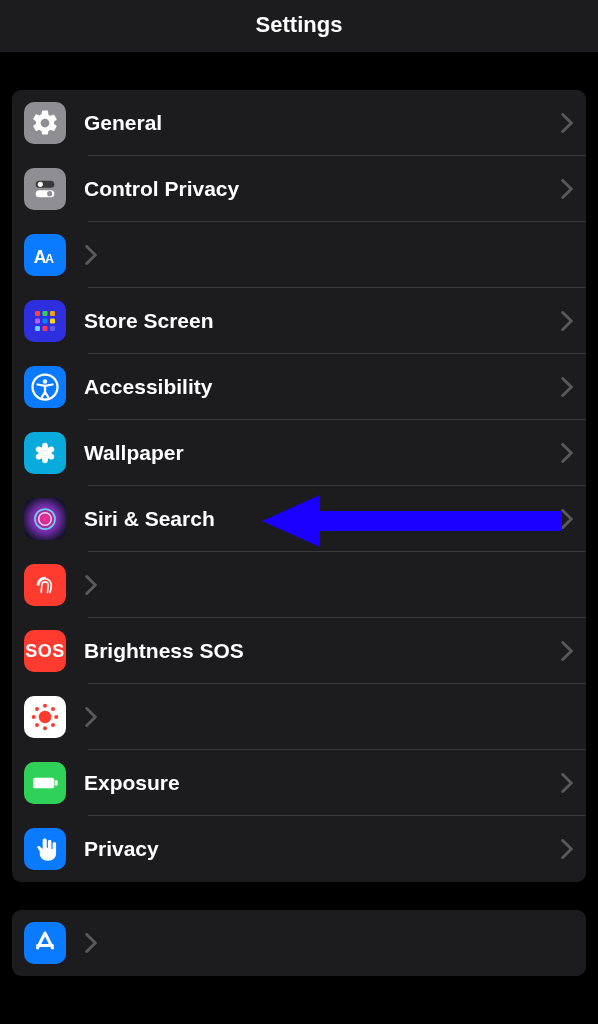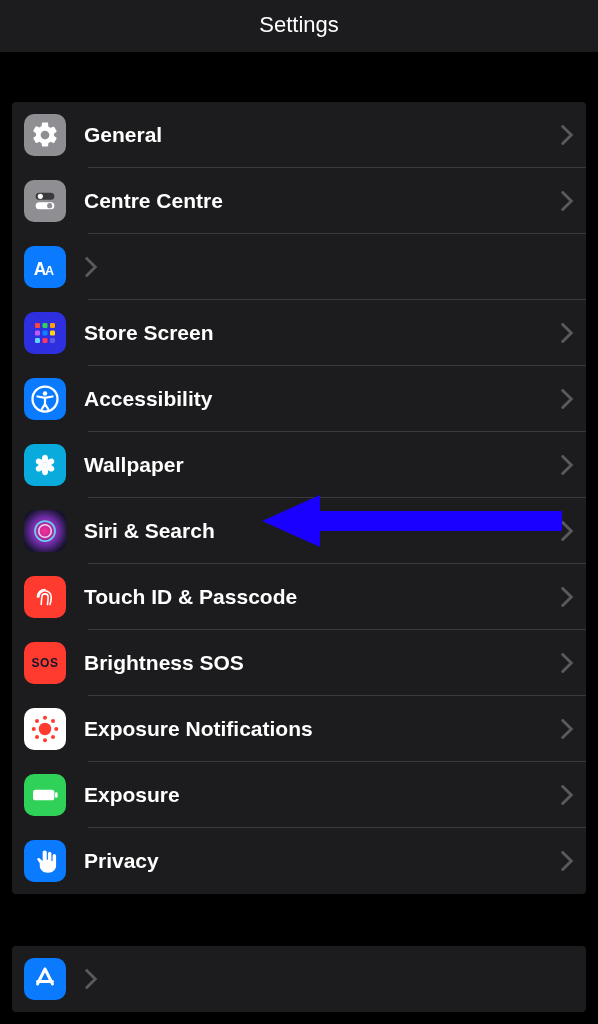--- a/index.html
+++ b/index.html
@@ -10,27 +10,27 @@
     font-family: -apple-system, BlinkMacSystemFont, "Segoe UI", Helvetica, Arial, sans-serif;
     color: #fff;
     overflow: hidden;
     position: relative;
   }
   .header {
     background: #1c1c1e;
     text-align: center;
     padding: 12px 0 14px;
     font-size: 22px;
-    font-weight: 400;
+    font-weight: 700;
   }
   .spacer-top { height: 38px; background:#000; }
   .group {
     background: #1c1c1e;
-    border-radius: 4px;
-    margin: 12px 12px;
+    border-radius: 9px;
+    margin: 0 12px;
   }
   .row {
     display: flex;
     align-items: center;
     height: 66px;
     padding: 0 12px 0 6px;
     cursor: pointer;
     position: relative;
   }
   .row:not(:last-child)::after{
@@ -93,21 +93,21 @@
 
   <div class="row">
     <div class="icon" style="background:#8e8e93">
       <svg width="28" height="28" viewBox="0 0 24 24">
           <rect x="4" y="5" width="16" height="6" rx="3" fill="#3a3a3c"></rect>
           <circle cx="8" cy="8" r="2.2" fill="#fff"></circle>
           <rect x="4" y="13" width="16" height="6" rx="3" fill="#fff"></rect>
           <circle cx="16" cy="16" r="2.2" fill="#8e8e93"></circle>
         </svg>
     </div>
-    <div class="label">Centre Centre</div>
+    <div class="label">Control Privacy</div>
     <svg class="chevron" width="14" height="20" viewBox="0 0 8 14">
         <path d="M1 1l6 6-6 6" stroke="#5a5a5e" stroke-width="2" fill="none" stroke-linecap="round"></path>
       </svg>
   </div>
 
   <div class="row">
     <div class="icon" style="background:#0a7aff">
       <svg width="30" height="30" viewBox="0 0 24 24" fill="#fff">
           <text x="3" y="18" font-size="14" font-weight="700" font-family="Arial">A</text>
           <text x="12" y="18" font-size="10" font-weight="700" font-family="Arial">A</text>
@@ -186,28 +186,27 @@
   </div>
 
   <div class="row">
     <div class="icon" style="background:#ff3b30">
       <svg width="30" height="30" viewBox="0 0 24 24" fill="none" stroke="#fff" stroke-width="1.3" stroke-linecap="round">
           <path d="M7 12a5 5 0 0 1 10 0c0 3-1 6-1 6"></path>
           <path d="M9 18c0-2 .5-6 .5-6a2.5 2.5 0 0 1 5 0c0 2-.5 6-.5 6"></path>
           <path d="M12 6a6 6 0 0 0-6 6"></path>
         </svg>
     </div>
-    <div class="label">Touch ID &amp; Passcode</div>
-    <svg class="chevron" width="14" height="20" viewBox="0 0 8 14">
-        <path d="M1 1l6 6-6 6" stroke="#5a5a5e" stroke-width="2" fill="none" stroke-linecap="round"></path>
-      </svg>
-  </div>
-
-  <div class="row">
-    <div class="icon" style="background:#ff3b30;color:#0f172a;font-weight:800;font-size:12px;letter-spacing:0.5px">SOS</div>
+    <svg class="chevron" width="14" height="20" viewBox="0 0 8 14">
+        <path d="M1 1l6 6-6 6" stroke="#5a5a5e" stroke-width="2" fill="none" stroke-linecap="round"></path>
+      </svg>
+  </div>
+
+  <div class="row">
+    <div class="icon" style="background:#ff3b30;color:#ffffff;font-weight:800;font-size:18px;letter-spacing:0.5px">SOS</div>
     <div class="label">Brightness SOS</div>
     <svg class="chevron" width="14" height="20" viewBox="0 0 8 14">
         <path d="M1 1l6 6-6 6" stroke="#5a5a5e" stroke-width="2" fill="none" stroke-linecap="round"></path>
       </svg>
   </div>
 
   <div class="row">
     <div class="icon" style="background:#fff">
       <svg width="30" height="30" viewBox="0 0 24 24">
           <circle cx="12" cy="12" r="5" fill="#ff3b30"></circle>
@@ -216,21 +215,20 @@
             <circle cx="12" cy="21" r="1.6"></circle>
             <circle cx="3" cy="12" r="1.6"></circle>
             <circle cx="21" cy="12" r="1.6"></circle>
             <circle cx="5.6" cy="5.6" r="1.6"></circle>
             <circle cx="18.4" cy="5.6" r="1.6"></circle>
             <circle cx="5.6" cy="18.4" r="1.6"></circle>
             <circle cx="18.4" cy="18.4" r="1.6"></circle>
           </g>
         </svg>
     </div>
-    <div class="label">Exposure Notifications</div>
     <svg class="chevron" width="14" height="20" viewBox="0 0 8 14">
         <path d="M1 1l6 6-6 6" stroke="#5a5a5e" stroke-width="2" fill="none" stroke-linecap="round"></path>
       </svg>
   </div>
 
   <div class="row">
     <div class="icon" style="background:#30d158">
       <svg width="32" height="32" viewBox="0 0 24 24">
           <rect x="3" y="8" width="16" height="8" rx="2" fill="#fff"></rect>
           <rect x="19.5" y="10" width="2" height="4" rx="1" fill="#fff"></rect>

